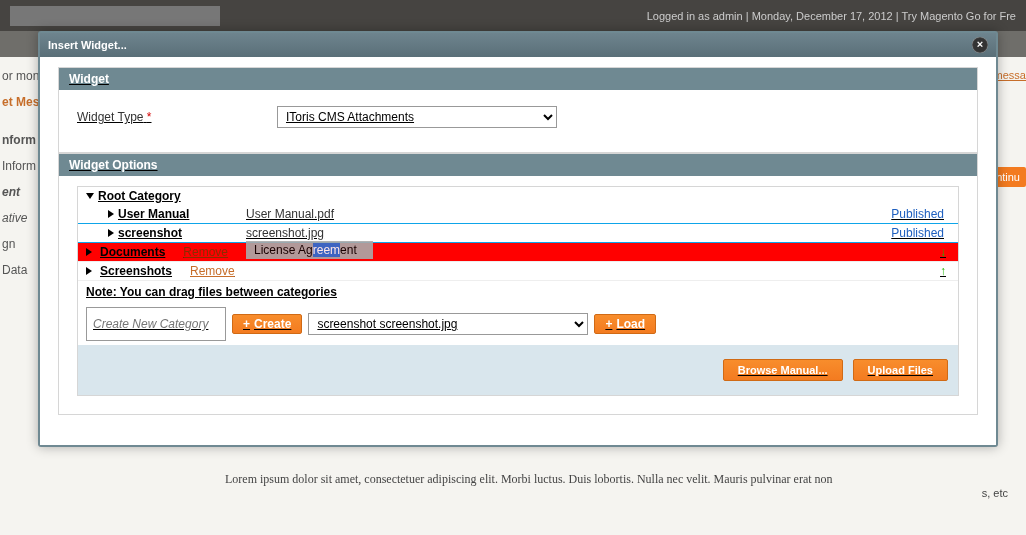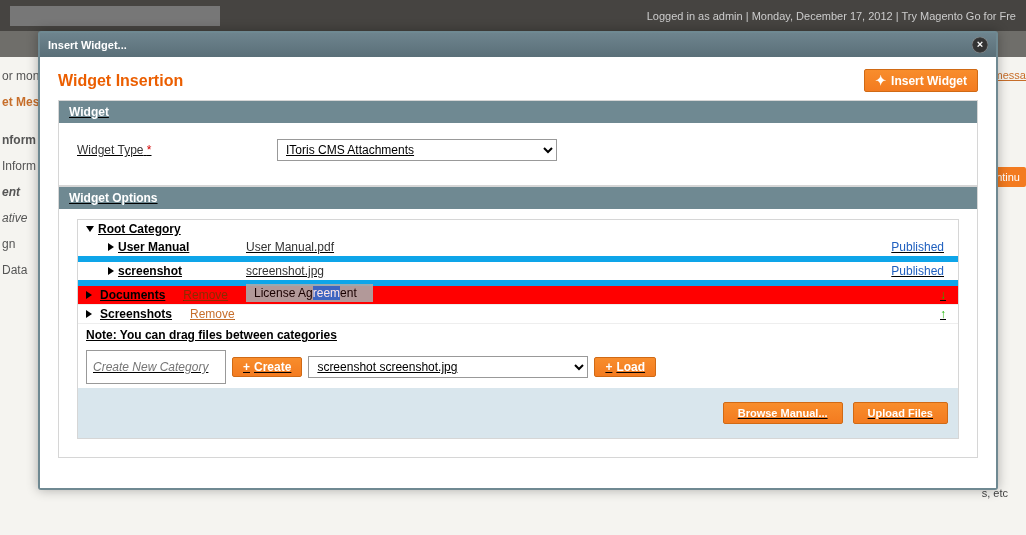--- a/index.html
+++ b/index.html
@@ -173,21 +173,21 @@
     .options-area {
       border: 1px solid #d6d6d6;
       background: #fff;
     }
     .tree-row {
       display: flex;
       align-items: center;
       padding: 2px 8px;
       font-size: 12px;
       color: #000;
-      border-bottom: 6px solid #0ea5e9;
+      border-bottom: 1px solid #0ea5e9;
       min-height: 18px;
     }
     .tree-row.noborder { border-bottom: none; }
     .toggle {
       display: inline-block;
       width: 0;
       height: 0;
       margin-right: 4px;
     }
     .toggle.down {
@@ -329,27 +329,20 @@
   </div>
 </div>
 <div class="bg-lorem">Lorem ipsum dolor sit amet, consectetuer adipiscing elit. Morbi luctus. Duis lobortis. Nulla nec velit. Mauris pulvinar erat non</div>
 
 <div class="modal">
   <div class="modal-titlebar">
     <span>Insert Widget...</span>
     <span class="modal-close">×</span>
   </div>
   <div class="modal-body">
-    <div class="section-title">
-      <span>Widget Insertion</span>
-      <button class="orange-button">
-        <span class="gear">✦</span>
-        <span>Insert Widget</span>
-      </button>
-    </div>
 
     <div class="panel">
       <div class="panel-header">Widget</div>
       <div class="panel-body">
         <div class="form-row">
           <span class="form-label">
             <span>Widget Type</span>
             <span class="req">*</span>
           </span>
           <select class="form-select">

